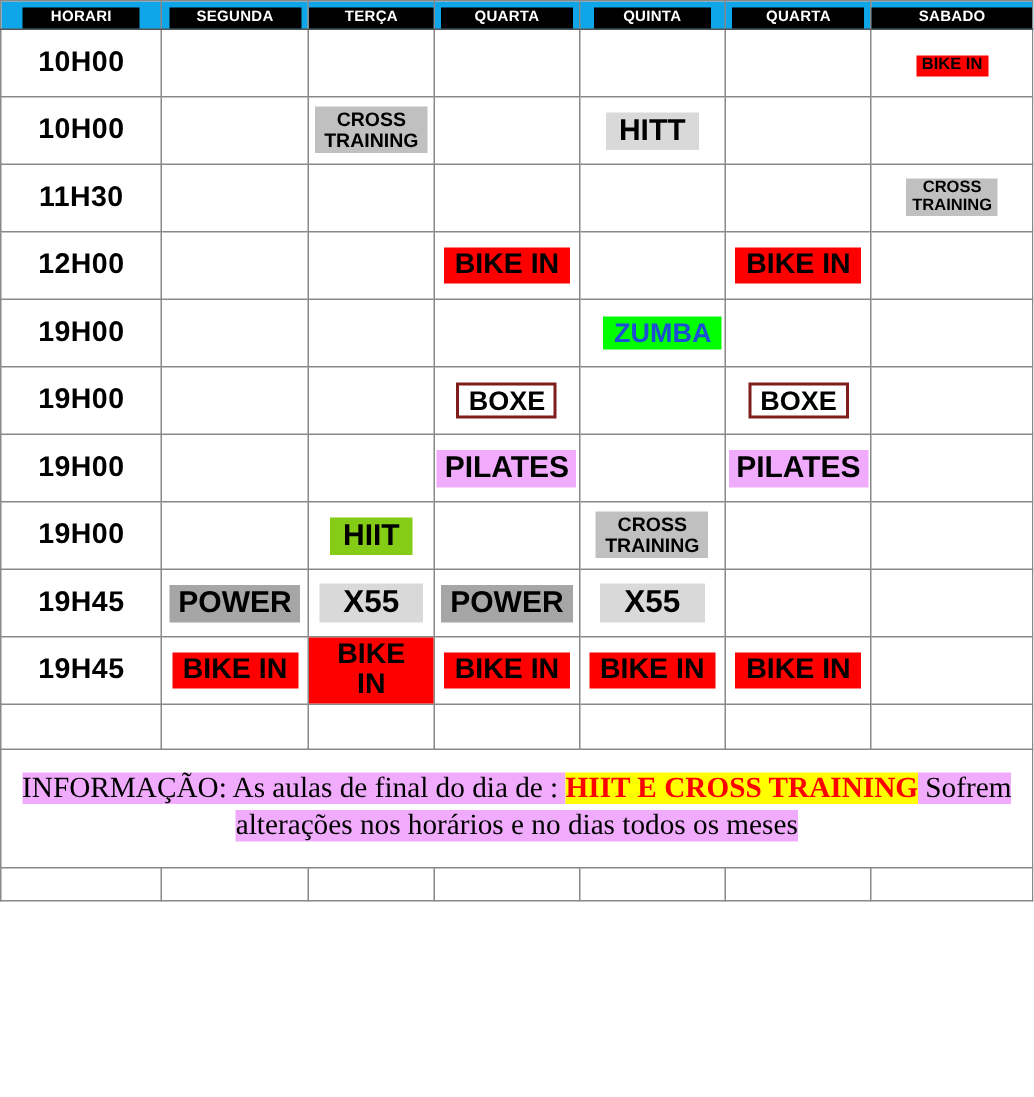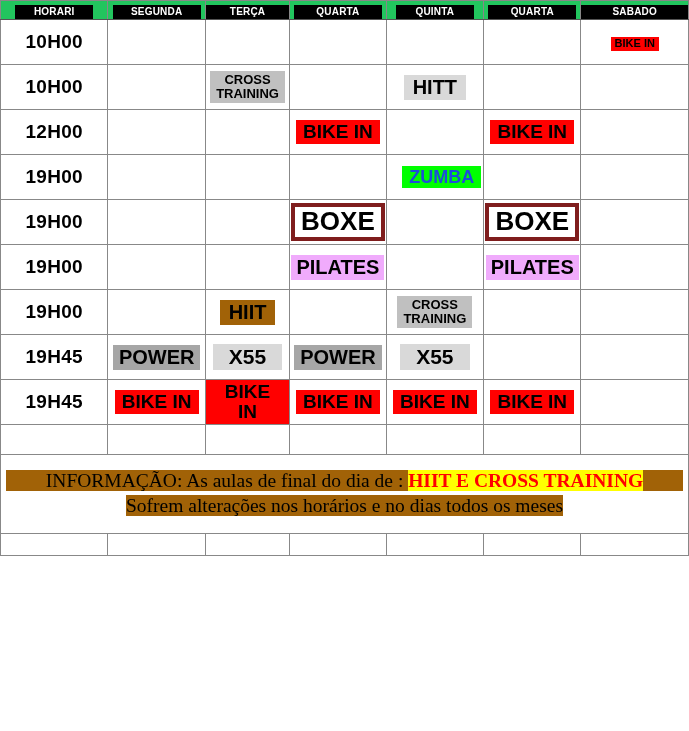--- a/index.html
+++ b/index.html
@@ -37,21 +37,21 @@
   col.c1 { width: 97px; }
   col.c2 { width: 84px; }
   col.c3 { width: 96px; }
   col.c4 { width: 97px; }
   col.c5 { width: 97px; }
   col.c6 { width: 107px; }
 
   
   tr.head th {
     height: 15px;
-    background: #22c55e;
+    background: #0ea5e9;
     border-bottom: 1px solid #555;
   }
   .hdr-chip {
     display: inline-block;
     background: #000000;
     color: #ffffff;
     font-weight: bold;
     font-size: 10px;
     letter-spacing: 0.2px;
     padding: 1px 0 2px 0;
@@ -104,38 +104,38 @@
     font-size: 11px;
     padding: 1px 4px;
   }
   .chip.hitt {
     background: #d9d9d9;
     color: #000000;
     font-size: 20px;
     padding: 2px 9px;
   }
   .chip.hiit {
-    background: #a16207;
+    background: #84cc16;
     color: #000000;
     font-size: 20px;
     padding: 2px 9px;
   }
   .chip.zumba {
     background: #00ff00;
     color: #1d4ed8;
     font-size: 18px;
     padding: 2px 7px;
     margin-left: 14px;
   }
   .chip.boxe {
     background: #ffffff;
     color: #000000;
-    font-size: 26px;
+    font-size: 18px;
     padding: 1px 6px;
-    border: 4px solid #7f1d1d;
+    border: 2px solid #7f1d1d;
   }
   .chip.pilates {
     background: #f0abfc;
     color: #000000;
     font-size: 20px;
     padding: 2px 5px;
   }
   .chip.power {
     background: #a6a6a6;
     color: #000000;
@@ -163,22 +163,21 @@
     vertical-align: top;
     padding: 4px 6px 0 6px;
   }
   .info-text {
     font-family: "Liberation Serif", serif;
     font-size: 19.5px;
     line-height: 1.28;
     color: #000000;
   }
   .hl {
-    background: #a16207;
-    padding-left: 40px;
+    background: #f0abfc;
   }
   .info-strong {
     color: #ff0000;
     font-weight: bold;
     background: #ffff00;
   }
   tr.foot { height: 22px; }
 </style>
 </head>
 <body>
@@ -222,20 +221,30 @@
         <td class="time">10H00</td>
         <td></td>
         <td><span class="chip cross">CROSS
 TRAINING</span></td>
         <td></td>
         <td><span class="chip hitt">HITT</span></td>
         <td></td>
         <td></td>
       </tr>
 
+      <tr class="row">
+        <td class="time">11H30</td>
+        <td></td>
+        <td></td>
+        <td></td>
+        <td></td>
+        <td></td>
+        <td><span class="chip cross-sm">CROSS
+TRAINING</span></td>
+      </tr>
 
       <tr class="row">
         <td class="time">12H00</td>
         <td></td>
         <td></td>
         <td><span class="chip bike">BIKE IN</span></td>
         <td></td>
         <td><span class="chip bike">BIKE IN</span></td>
         <td></td>
       </tr>

